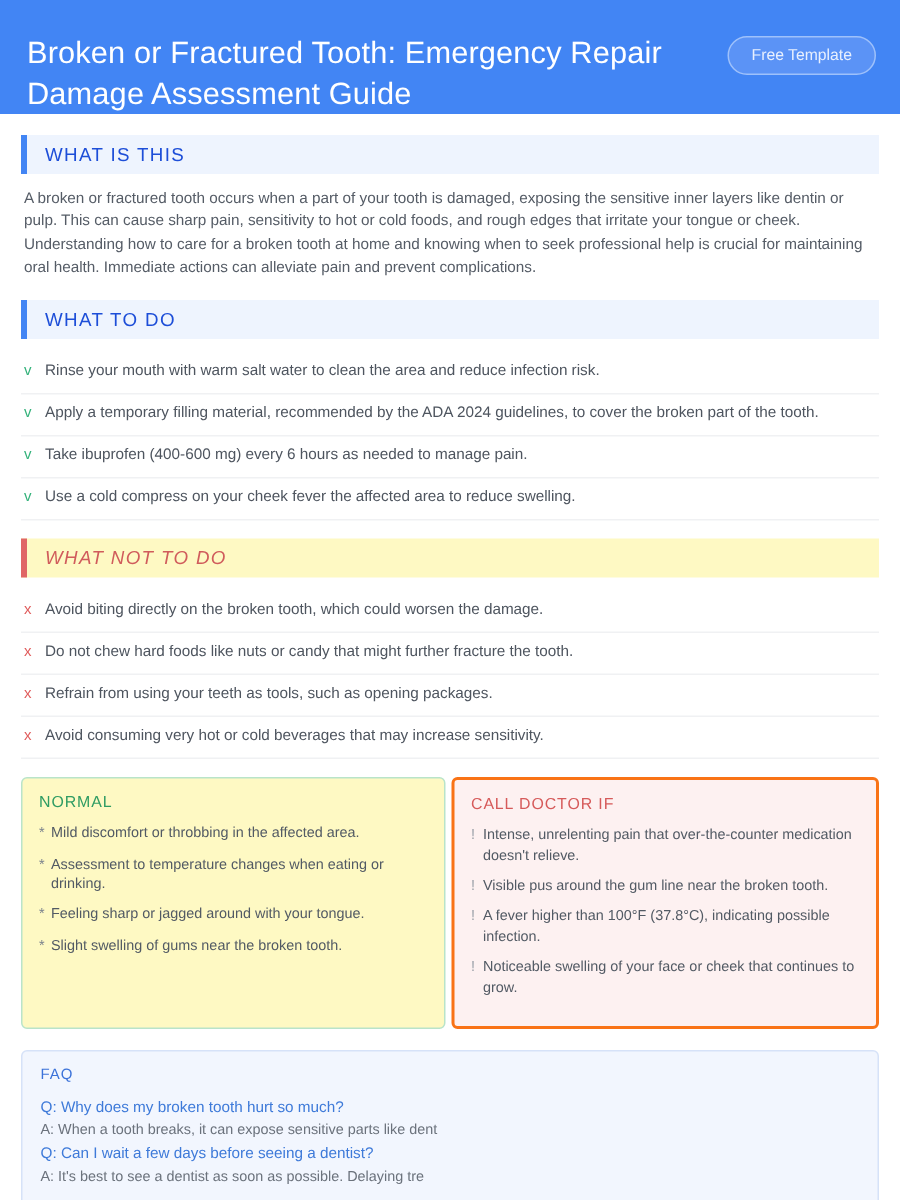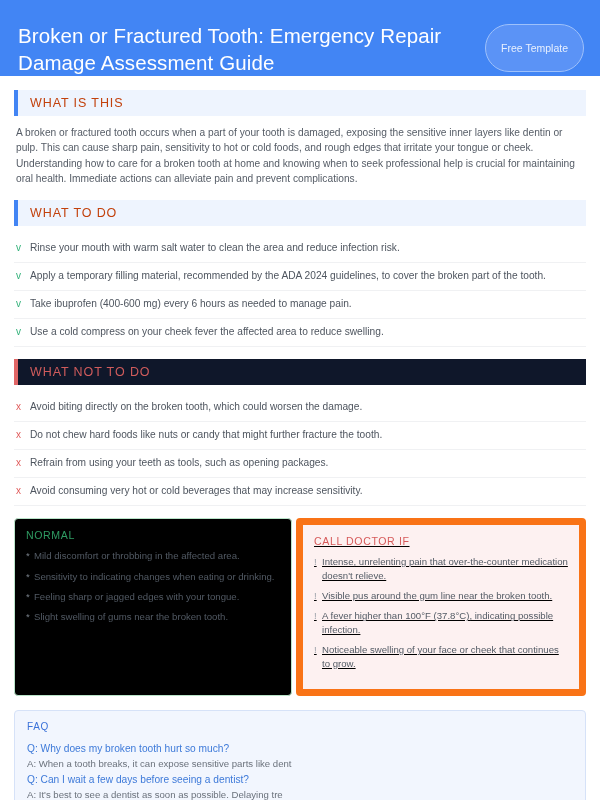--- a/index.html
+++ b/index.html
@@ -38,53 +38,53 @@
     letter-spacing: 0.1px;
     max-width: 440px;
     padding-top: 4px;
   }
   .badge {
     border: 1px solid #9ec1fb;
     background: #5b93f6;
     color: #e8f0fe;
     font-size: 10.5px;
     border-radius: 999px;
-    padding: 17px 15px;
+    padding: 6px 15px;
     white-space: nowrap;
     margin-top: 6px;
   }
 
   
   .body {
     flex: 1;
     padding: 14px 14px 0 14px;
   }
 
   .section-head {
     display: flex;
     align-items: center;
     height: 26px;
     margin-bottom: 9px;
   }
   .section-head.blue  { background: #eef4fe; }
-  .section-head.red   { background: #0f172a; }
+  .section-head.red   { background: #fef9c3; font-style: italic; }
   .accent {
     width: 4px;
     height: 26px;
     flex: 0 0 4px;
   }
   .section-head.blue .accent { background: #4285f4; }
   .section-head.red  .accent { background: #e06666; }
   .section-title {
     font-size: 12.5px;
     letter-spacing: 0.9px;
     padding-left: 12px;
     font-weight: 400;
   }
-  .section-head.blue .section-title { color: #c2410c; }
+  .section-head.blue .section-title { color: #1d4ed8; }
   .section-head.red  .section-title { color: #d05c5c; }
 
   .paragraph {
     font-size: 10.2px;
     line-height: 15.3px;
     color: #555c66;
     padding: 0 2px 0 2px;
     margin-bottom: 14px;
     text-align: left;
   }
@@ -116,22 +116,22 @@
     gap: 4px;
     margin-top: 10px;
     margin-bottom: 14px;
   }
   .box {
     flex: 1;
     border-radius: 4px;
     padding: 10px 11px 12px 11px;
     min-height: 133px;
   }
-  .box.green { background: #000000; border: 1px solid #b9e4c9; }
-  .box.red   { background: #fdf1f1; border: 7px solid #f97316; text-decoration: underline; }
+  .box.green { background: #fef9c3; border: 1px solid #b9e4c9; }
+  .box.red   { background: #fdf1f1; border: 2px solid #f97316; }
   .box-title {
     font-size: 10.6px;
     letter-spacing: 0.6px;
     margin-bottom: 8px;
   }
   .box.green .box-title { color: #2f9c63; }
   .box.red   .box-title { color: #d65a5a; }
   .box-item {
     display: flex;
     font-size: 9.6px;
@@ -245,25 +245,25 @@
     <div class="cols">
       <div class="box green">
         <div class="box-title">NORMAL</div>
         <div id="normal-list">
             <div class="box-item">
               <span class="box-marker">*</span>
               <span class="box-text">Mild discomfort or throbbing in the affected area.</span>
             </div>
             <div class="box-item">
               <span class="box-marker">*</span>
-              <span class="box-text">Sensitivity to indicating changes when eating or drinking.</span>
+              <span class="box-text">Assessment to temperature changes when eating or drinking.</span>
             </div>
             <div class="box-item">
               <span class="box-marker">*</span>
-              <span class="box-text">Feeling sharp or jagged edges with your tongue.</span>
+              <span class="box-text">Feeling sharp or jagged around with your tongue.</span>
             </div>
             <div class="box-item">
               <span class="box-marker">*</span>
               <span class="box-text">Slight swelling of gums near the broken tooth.</span>
             </div>
           </div>
       </div>
       <div class="box red">
         <div class="box-title">CALL DOCTOR IF</div>
         <div id="doctor-list">

